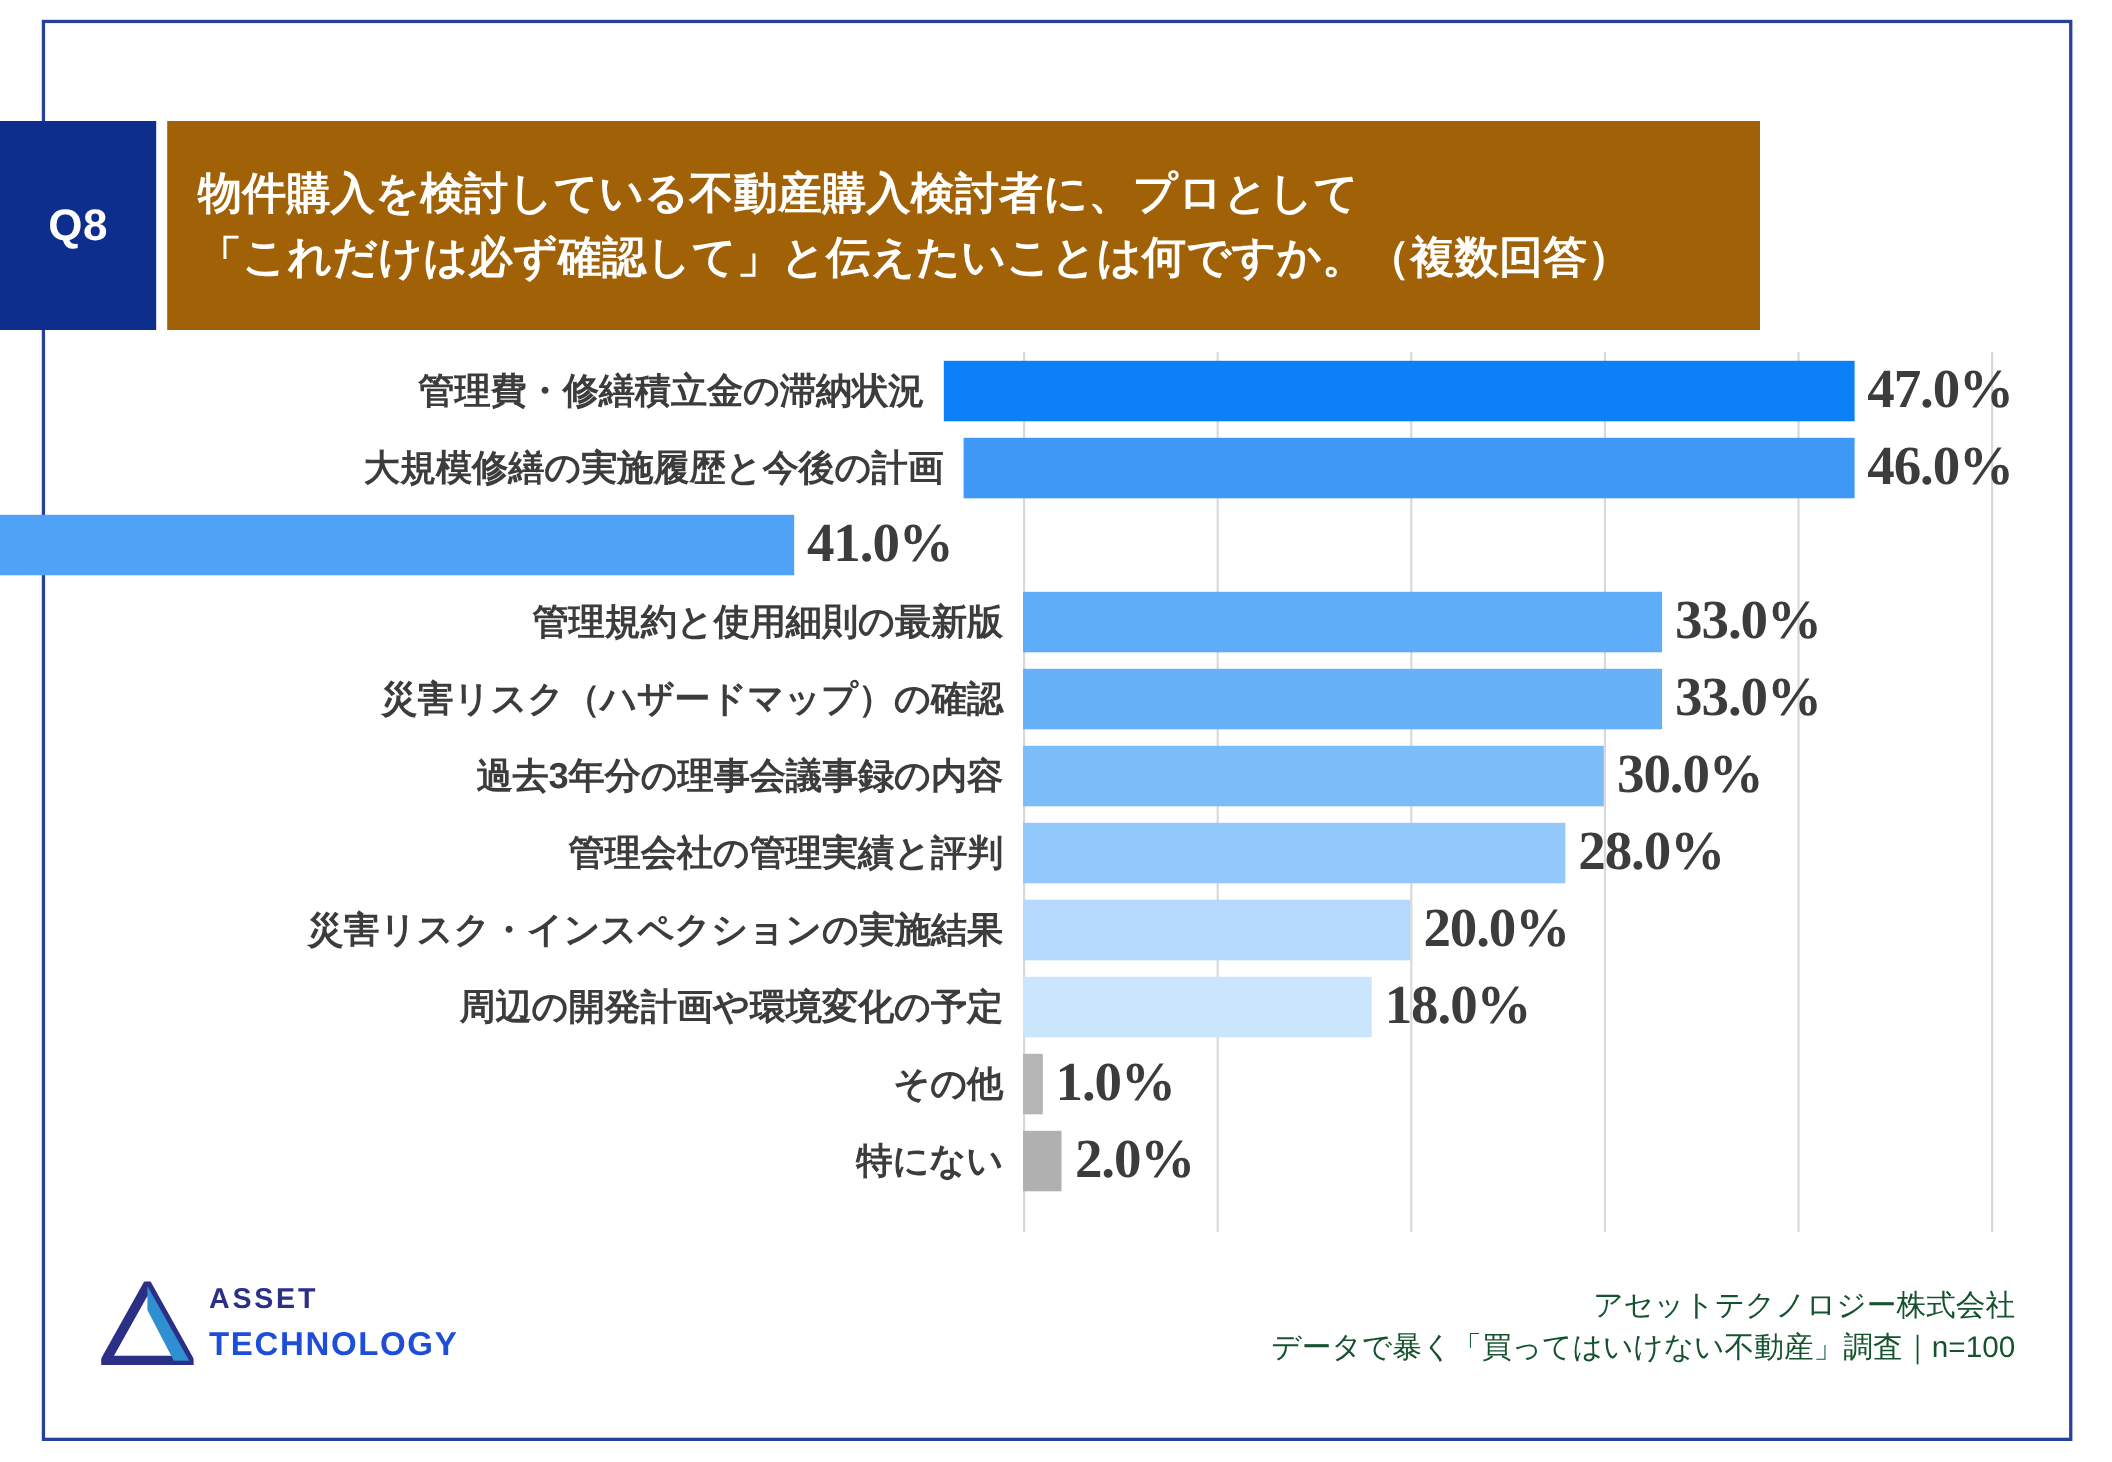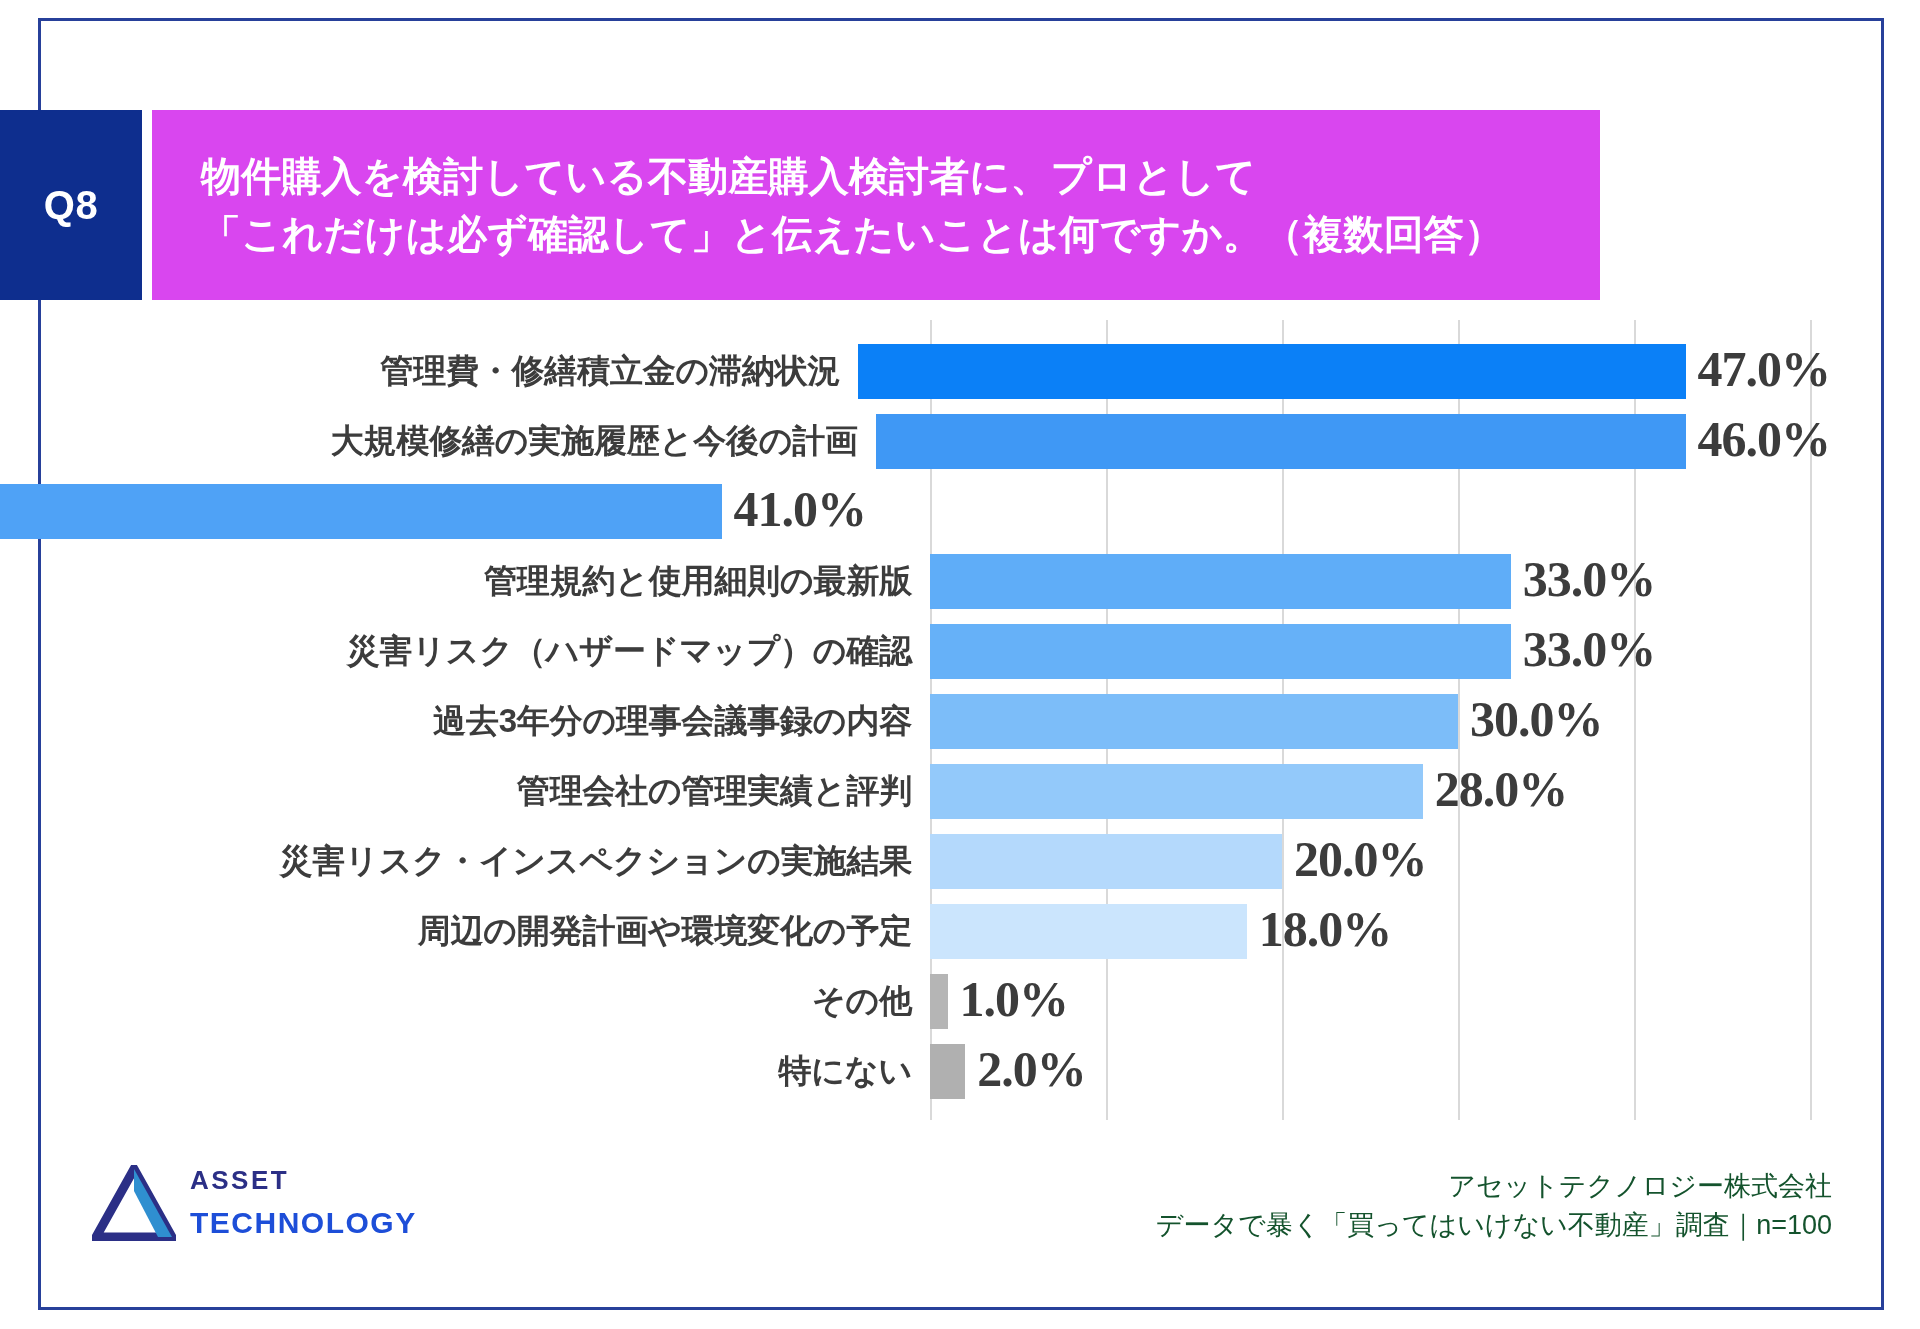--- a/index.html
+++ b/index.html
@@ -50,25 +50,25 @@
     align-items: center;
     justify-content: center;
     color: #ffffff;
     font-size: 40px;
     font-weight: bold;
     letter-spacing: 0.5px;
   }
   .q-title-bar {
     margin-left: 10px;
     flex: 0 0 1448px;
-    background: #d946ef;
+    background: #a16207;
     display: flex;
     flex-direction: column;
     justify-content: center;
-    padding: 8px 30px 8px 49px;
+    padding: 8px 30px 8px 28px;
     box-sizing: border-box;
   }
   .q-title-line {
     color: #ffffff;
     font-size: 40px;
     font-weight: bold;
     line-height: 1.45;
     white-space: nowrap;
     letter-spacing: 0.2px;
   }
@@ -82,21 +82,21 @@
     height: 830px;
   }
   .chart-inner {
     position: relative;
     width: 100%;
     height: 100%;
   }
   .rows {
     position: absolute;
     left: 0;
-    top: 24px;
+    top: 8px;
     width: 100%;
   }
   .bar-row {
     display: flex;
     align-items: center;
     height: 55px;
     margin-bottom: 15px;
   }
   .cat-label {
     width: 930px;

